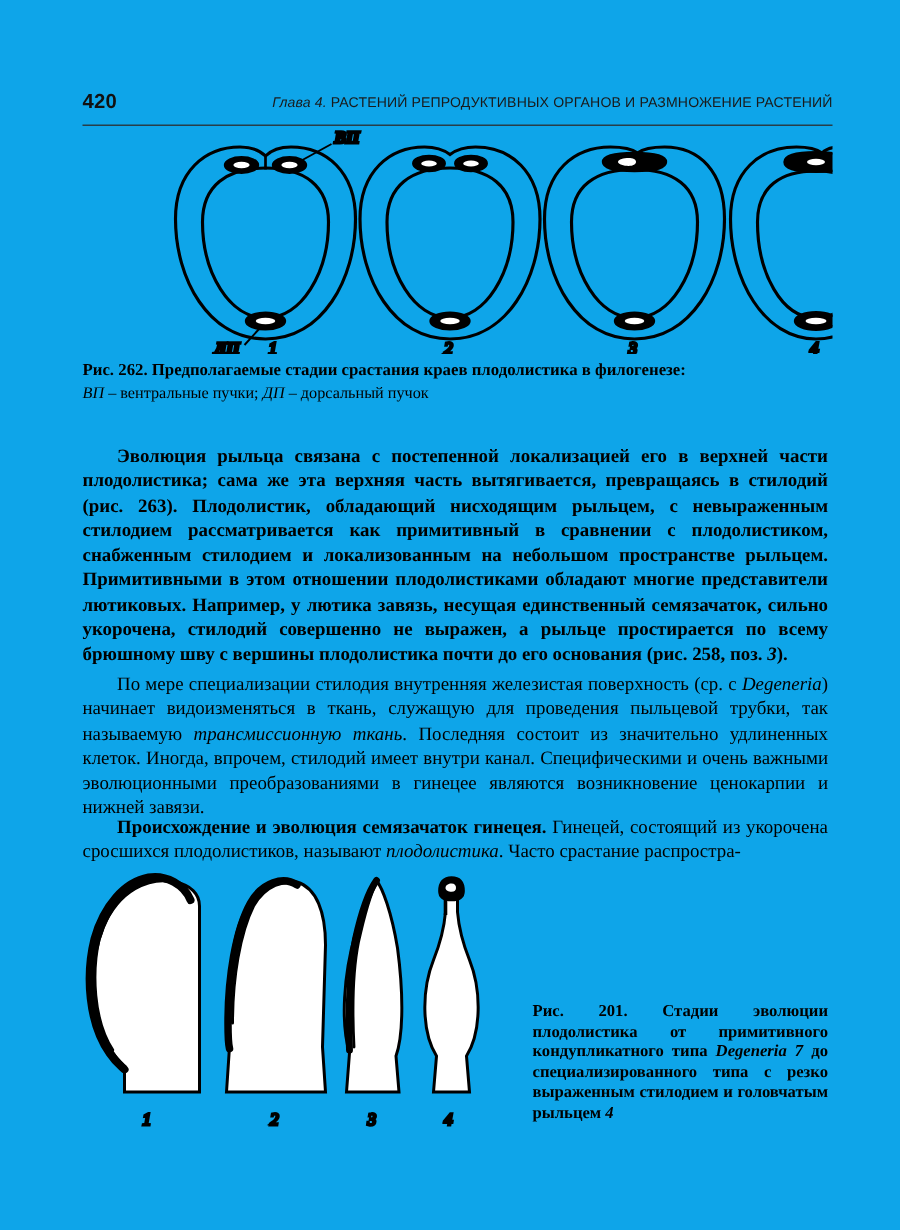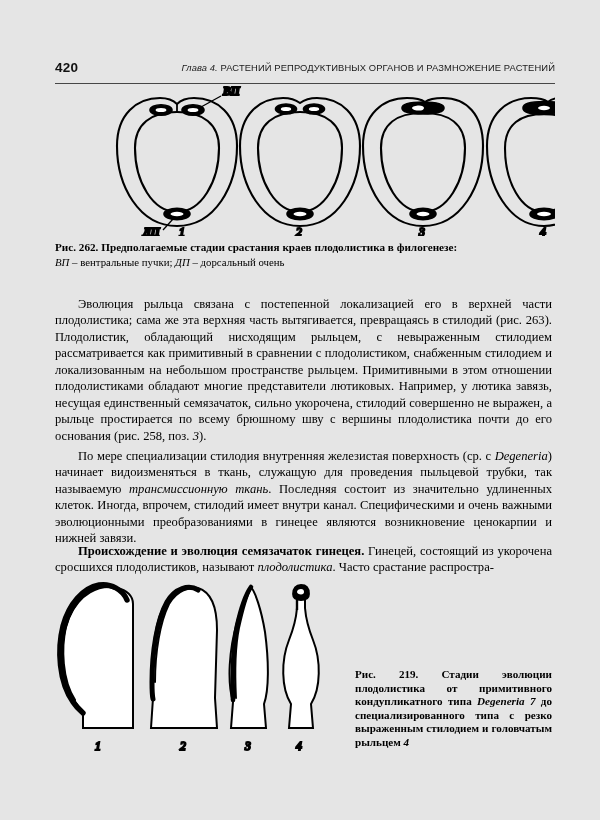--- a/index.html
+++ b/index.html
@@ -13,21 +13,21 @@
     position: relative;
     overflow: hidden;
     font-family: "Liberation Serif", "DejaVu Serif", serif;
     color: #000000;
     -webkit-font-smoothing: antialiased;
   }
 
   .page {
     position: absolute;
     inset: 0;
-    background: #e5e5e5;
+    background: #0ea5e9;
   }
 
   
   .running-head {
     position: absolute;
     left: 55px;
     top: 60px;
     width: 500px;
     height: 20px;
   }
@@ -231,24 +231,24 @@
           <ellipse cx="489" cy="128" rx="14" ry="5.8" fill="#000" stroke="#000" stroke-width="1.6"></ellipse>
           <ellipse cx="489" cy="128" rx="7" ry="2.2" fill="#fff" stroke="none"></ellipse>
         </g>
         <text class="fignum" x="485" y="150">4</text>
       </g>
     </svg>
   </div>
 
   <div class="fig-caption" style="top:240px;">
     <span class="cap-bold">Рис. 262. Предполагаемые стадии срастания краев плодолистика в филогенезе:</span>
-    <span class="cap-sub"><span class="ital">ВП</span><span> – вентральные пучки; </span><span class="ital">ДП</span><span> – дорсальный очень</span></span>
-  </div>
-
-  <div class="body-text" style="top:296px;">
+    <span class="cap-sub"><span class="ital">ВП</span><span> – вентральные пучки; </span><span class="ital">ДП</span><span> – дорсальный пучок</span></span>
+  </div>
+
+  <div class="body-text" style="top:296px;font-weight:bold;">
     <p><span>Эволюция рыльца связана с постепенной локализацией его в верхней части плодолистика; сама же эта верхняя часть вытягивается, превращаясь в стилодий (рис. 263). Плодолистик, обладающий нисходящим рыльцем, с невыраженным стилодием рассматривается как примитивный в сравнении с плодолистиком, снабженным стилодием и локализованным на небольшом пространстве рыльцем. Примитивными в этом отношении плодолистиками обладают многие представители лютиковых. Например, у лютика завязь, несущая единственный семязачаток, сильно укорочена, стилодий совершенно не выражен, а рыльце простирается по всему брюшному шву с вершины плодолистика почти до его основания (рис. 258, поз. </span><span class="ital">3</span><span>).</span></p>
   </div>
 
   <div class="body-text" style="top:448px;">
     <p><span>По мере специализации стилодия внутренняя железистая поверхность (ср. с </span><span class="ital">Degeneria</span><span>) начинает видоизменяться в ткань, служащую для проведения пыльцевой трубки, так называемую </span><span class="ital">трансмиссионную ткань</span><span>. Последняя состоит из значительно удлиненных клеток. Иногда, впрочем, стилодий имеет внутри канал. Специфическими и очень важными эволюционными преобразованиями в гинецее являются возникновение ценокарпии и нижней завязи.</span></p>
   </div>
 
   <div class="body-text" style="top:543px;">
     <p><span class="run-in-head">Происхождение и эволюция семязачаток гинецея.</span><span> Гинецей, состоящий из укорочена сросшихся плодолистиков, называют </span><span class="ital">плодолистика</span><span>. Часто срастание распростра-</span></p>
   </div>
@@ -295,15 +295,15 @@
           <path d="M242,14 C242,12 244,11 246,11 C248,11 249,12 249,14
                    C249,15.5 248,16.5 246,16.5 C244,16.5 242,15.5 242,14 Z" fill="#fff" stroke="none"></path>
 
           <path d="M242,22 L242,32" stroke="#000" stroke-width="2.4"></path>
         </g>
         <text class="fignum" x="241" y="172">4</text>
       </g>
     </svg>
   </div>
 
-  <div class="fig263-caption"><span>Рис. 219. Стадии эволюции плодолистика от примитивного кондупликатного типа </span><span class="ital">Degeneria 7</span><span> до специализированного типа с резко выраженным стилодием и головчатым рыльцем </span><span class="ital">4</span></div>
+  <div class="fig263-caption"><span>Рис. 201. Стадии эволюции плодолистика от примитивного кондупликатного типа </span><span class="ital">Degeneria 7</span><span> до специализированного типа с резко выраженным стилодием и головчатым рыльцем </span><span class="ital">4</span></div>
 
 </div>
 
 </body></html>

